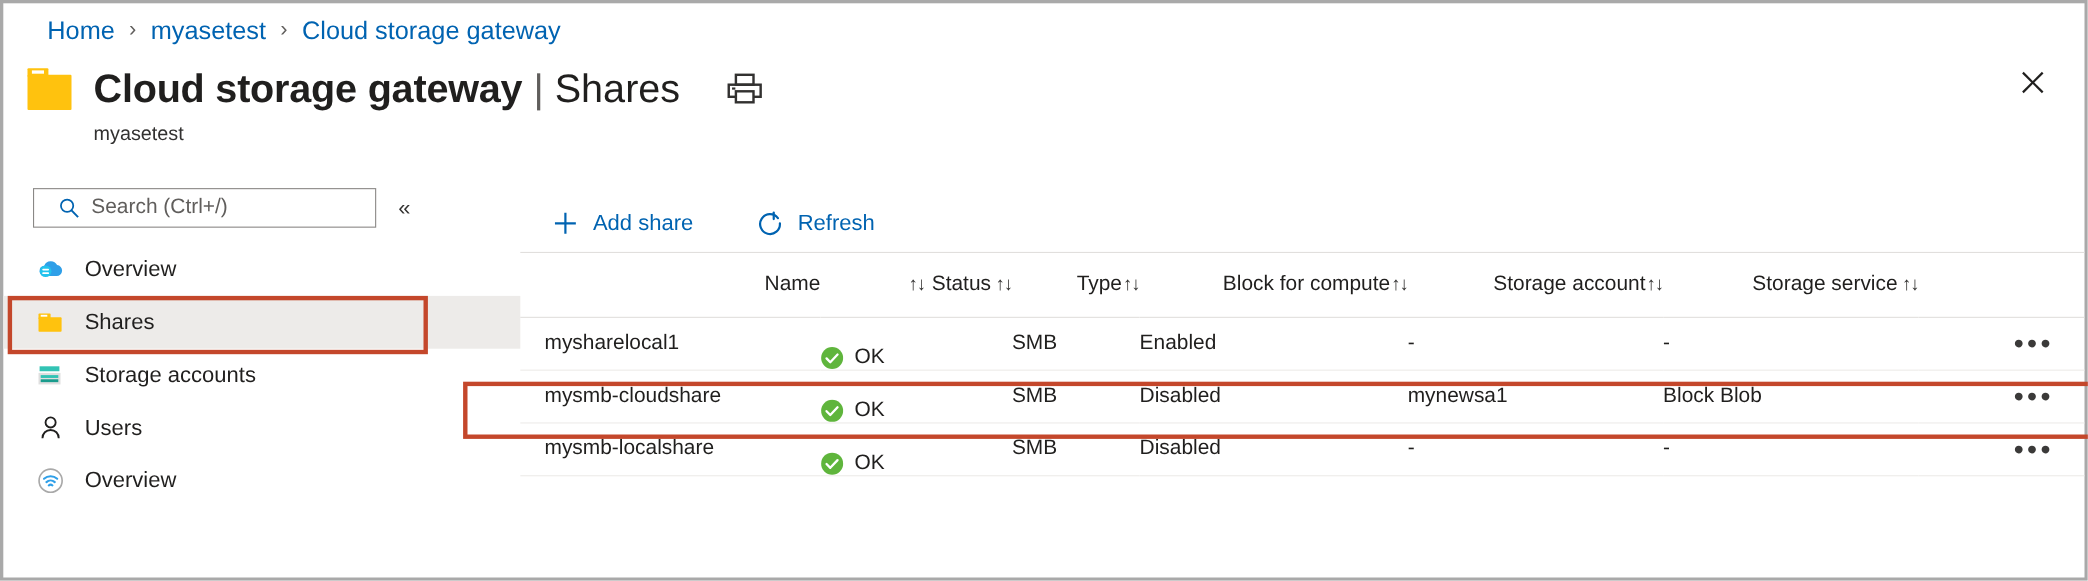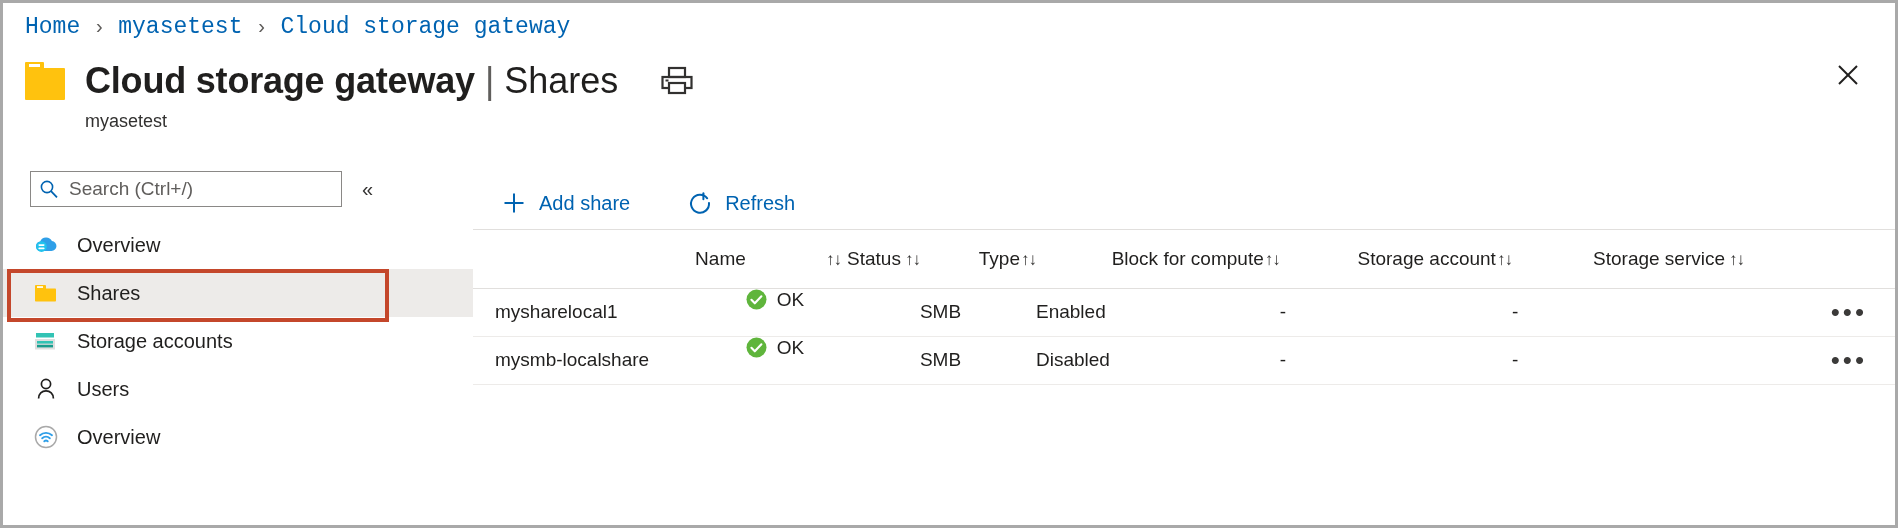--- a/index.html
+++ b/index.html
@@ -17,28 +17,27 @@
     position: relative;
     width: 1898px;
     height: 528px;
     background: #ffffff;
     border: 3px solid #a9a9a9;
   }
 
   
   #breadcrumb {
     position: absolute;
-    left: 22px;
+    left: 40px;
     top: 8px;
     height: 32px;
     display: flex;
     align-items: center;
     font-size: 23px;
     color: #0063b1;
-    font-family: Liberation Mono, monospace;
   }
   #breadcrumb .crumb { color: #0063b1; cursor: pointer; white-space: nowrap; }
   #breadcrumb .sep {
     color: #605e5c;
     margin: 0 13px;
     font-size: 20px;
     font-weight: 300;
   }
 
   
@@ -135,21 +134,21 @@
     align-items: center;
     padding-left: 27px;
   }
   #search-box {
     width: 312px;
     height: 36px;
     border: 1px solid #8a8886;
     background: #ffffff;
     display: flex;
     align-items: center;
-    padding: 0 4px;
+    padding: 0 18px;
   }
   #search-box .magnifier { width: 20px; height: 20px; margin: 0 8px 0 4px; flex: none; }
   #search-input {
     border: none;
     outline: none;
     font-size: 19px;
     color: #605e5c;
     font-family: "Liberation Sans", sans-serif;
     width: 250px;
     background: transparent;
@@ -256,21 +255,21 @@
   .col-menu   { width: 130px; text-align: right; padding-right: 28px !important; }
 
   .sort-arrows {
     font-size: 17px;
     color: #323130;
     letter-spacing: -1px;
     margin-left: 4px;
   }
   .sort-arrows.lead { margin-left: 0; margin-right: 6px; }
 
-  .status-cell { display: flex; align-items: flex-start; height: 47px; }
+  .status-cell { display: flex; align-items: flex-end; height: 47px; }
   .status-icon { width: 21px; height: 21px; margin-right: 10px; flex: none; }
 
   .ellipsis-btn {
     display: inline-block;
     cursor: pointer;
     letter-spacing: 3px;
     font-size: 26px;
     color: #3b3a39;
     line-height: 1;
     vertical-align: middle;
@@ -470,20 +469,42 @@
             </td>
             <td class="col-type">SMB</td>
             <td class="col-compute">Enabled</td>
             <td class="col-account">-</td>
             <td class="col-service">-</td>
             <td class="col-menu">
               <span class="ellipsis-btn">•••</span>
             </td>
           </tr>
 
+          <tr style="position:relative;">
+            <td class="col-name">mysmb-cloudshare</td>
+            <td class="col-status">
+              <span class="status-cell">
+                <span class="status-icon">
+                  <svg width="21" height="21" viewBox="0 0 21 21" xmlns="http://www.w3.org/2000/svg">
+                    <circle cx="10.5" cy="10.5" r="10" fill="#5fb53c"></circle>
+                    <path d="M5.4 10.8l3.4 3.5 6.6-7" fill="none" stroke="#ffffff" stroke-width="2.1" stroke-linecap="round" stroke-linejoin="round"></path>
+                  </svg>
+                </span>
+                <span>OK</span>
+              </span>
+            </td>
+            <td class="col-type">SMB</td>
+            <td class="col-compute">Disabled</td>
+            <td class="col-account">mynewsa1</td>
+            <td class="col-service">Block Blob</td>
+            <td class="col-menu">
+              <span class="ellipsis-btn">•••</span>
+              <span id="row-highlight"></span>
+            </td>
+          </tr>
 
           <tr>
             <td class="col-name">mysmb-localshare</td>
             <td class="col-status">
               <span class="status-cell">
                 <span class="status-icon">
                   <svg width="21" height="21" viewBox="0 0 21 21" xmlns="http://www.w3.org/2000/svg">
                     <circle cx="10.5" cy="10.5" r="10" fill="#5fb53c"></circle>
                     <path d="M5.4 10.8l3.4 3.5 6.6-7" fill="none" stroke="#ffffff" stroke-width="2.1" stroke-linecap="round" stroke-linejoin="round"></path>
                   </svg>

